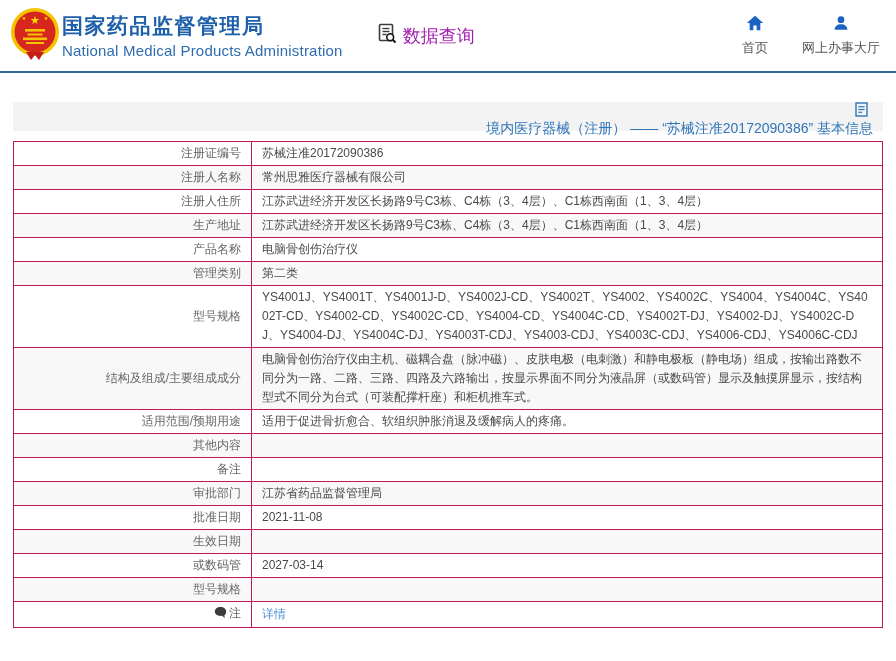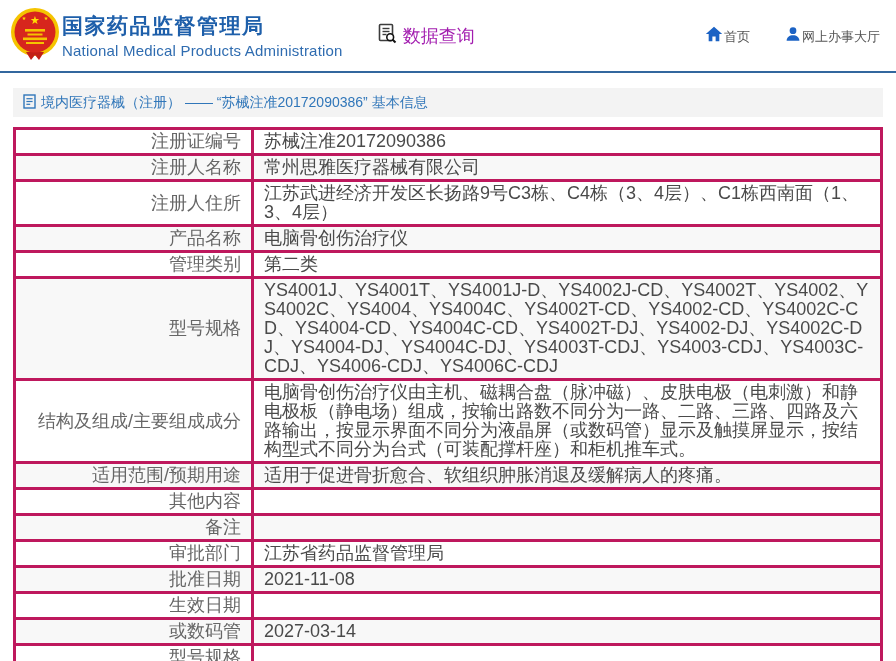--- a/index.html
+++ b/index.html
@@ -42,51 +42,52 @@
     font-size: 18px;
     color: #a21caf;
     text-decoration: none;
     cursor: pointer;
   }
   .section-title svg { margin-right: 4px; }
   .header-spacer { flex: 1; }
   .top-nav { display: flex; align-items: center; gap: 34px; }
   .nav-item {
     display: flex;
-    flex-direction: row;
+    flex-direction: column;
     align-items: center;
     text-decoration: none;
     cursor: pointer;
   }
   .nav-item .nav-label { font-size: 13px; color: #555; margin-top: 3px; }
 
   
   .container { width: 870px; margin: 0 auto; }
   .breadcrumb {
-    margin-top: 15px;
+    margin-top: 29px;
     height: 29px;
     background: #f3f3f3;
     display: flex;
-    align-items: center;
+    align-items: flex-end;
     padding: 0 10px;
     font-size: 14px;
     color: #3076b9;
+    flex-direction: column;
   }
   .breadcrumb svg { margin-right: 5px; flex: 0 0 auto; }
 
   
   table.info-table {
     margin-top: 10px;
     width: 870px;
     border-collapse: collapse;
     table-layout: fixed;
   }
   table.info-table td {
-    border: 3px solid #be185d;
-    font-size: 18px;
+    border: 1px solid #be185d;
+    font-size: 12px;
     line-height: 19px;
     padding: 2px 10px;
     vertical-align: middle;
   }
   td.label-cell {
     width: 238px;
     text-align: right;
     color: #666;
     white-space: nowrap;
   }
@@ -183,20 +184,24 @@
         </tr>
         <tr>
           <td class="label-cell">注册人名称</td>
           <td class="value-cell">常州思雅医疗器械有限公司</td>
         </tr>
         <tr>
           <td class="label-cell">注册人住所</td>
           <td class="value-cell">江苏武进经济开发区长扬路9号C3栋、C4栋（3、4层）、C1栋西南面（1、3、4层）</td>
         </tr>
         <tr>
+          <td class="label-cell">生产地址</td>
+          <td class="value-cell">江苏武进经济开发区长扬路9号C3栋、C4栋（3、4层）、C1栋西南面（1、3、4层）</td>
+        </tr>
+        <tr>
           <td class="label-cell">产品名称</td>
           <td class="value-cell">电脑骨创伤治疗仪</td>
         </tr>
         <tr>
           <td class="label-cell">管理类别</td>
           <td class="value-cell">第二类</td>
         </tr>
         <tr>
           <td class="label-cell">型号规格</td>
           <td class="value-cell">YS4001J、YS4001T、YS4001J-D、YS4002J-CD、YS4002T、YS4002、YS4002C、YS4004、YS4004C、YS4002T-CD、YS4002-CD、YS4002C-CD、YS4004-CD、YS4004C-CD、YS4002T-DJ、YS4002-DJ、YS4002C-DJ、YS4004-DJ、YS4004C-DJ、YS4003T-CDJ、YS4003-CDJ、YS4003C-CDJ、YS4006-CDJ、YS4006C-CDJ</td>

